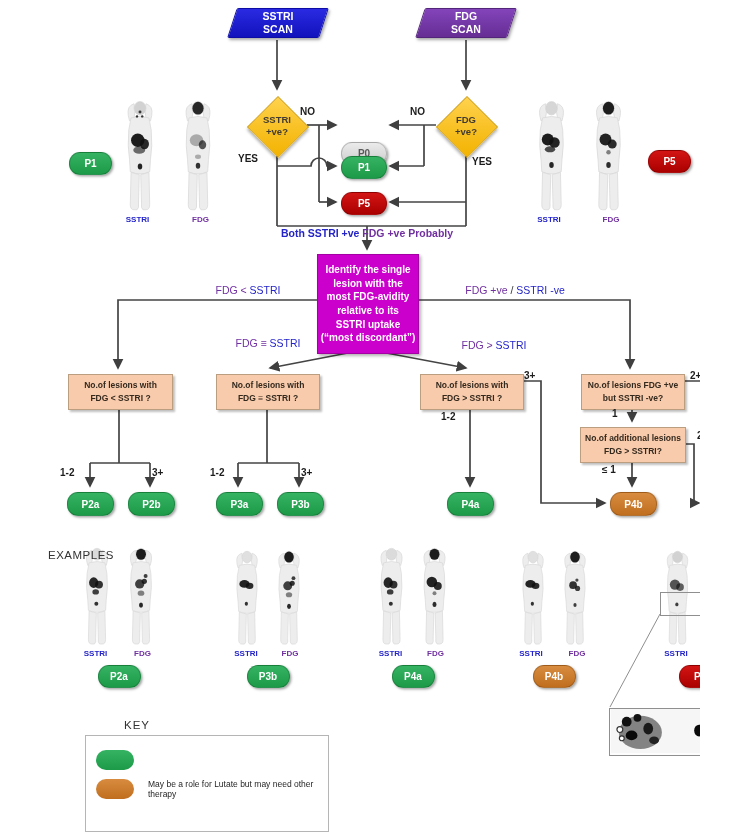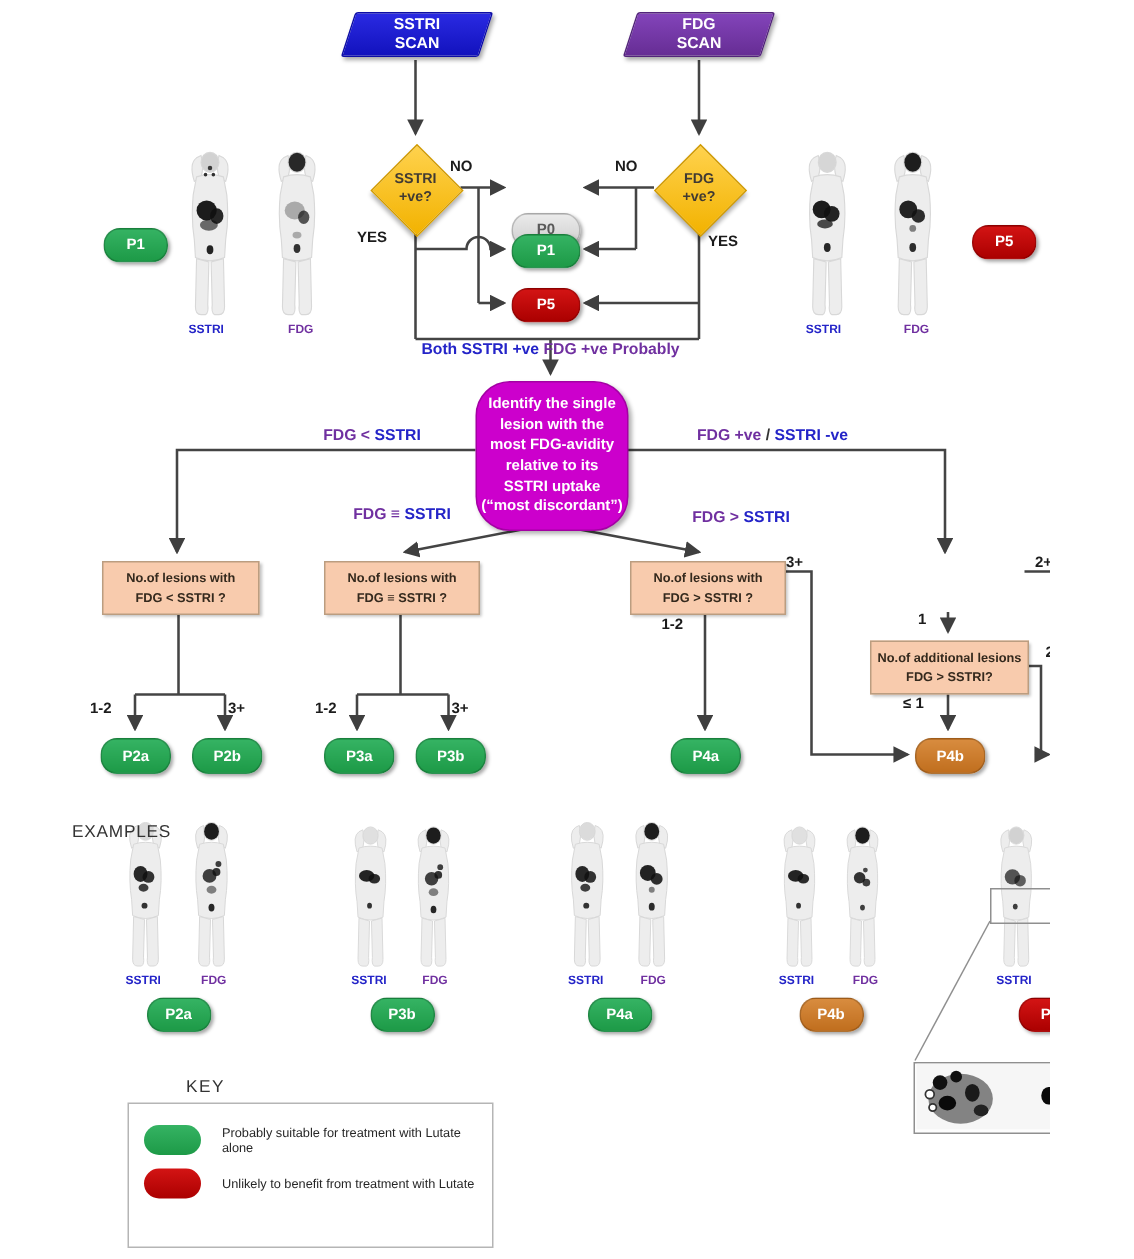--- a/index.html
+++ b/index.html
@@ -42,21 +42,21 @@
         display:flex;align-items:center;justify-content:center;text-align:center;
         font-size:8.5px;font-weight:bold;color:#34291d;line-height:1.55;}
 
   
   .magenta{background:#CC00CC;border:1px solid #a400a4;box-shadow:2px 2px 3px rgba(0,0,0,.3);
            display:flex;align-items:center;justify-content:center;text-align:center;
            color:#fff;font-weight:bold;font-size:10px;line-height:1.36;}
 
   
   .lbl{font-weight:bold;font-size:10px;color:#1c1c1c;}
-  .branch{font-weight:bold;font-size:10.5px;text-align:center;white-space:nowrap;}
+  .branch{font-weight:normal;font-size:10.5px;text-align:center;white-space:nowrap;}
   .branch .p{color:#7030A0;} .branch .b{color:#2424C8;} .branch .s{color:#333;}
   .bothline{font-weight:bold;font-size:10.5px;text-align:center;white-space:nowrap;}
   .bothline .b{color:#2424C8;} .bothline .p{color:#7030A0;}
 
   
   .scanrow{display:flex;justify-content:center;align-items:flex-end;}
   .scanfig{display:block;}
   .scanlabels{display:flex;margin-top:3px;}
   .scanlabels span{flex:1;text-align:center;font-size:8px;font-weight:bold;}
   .sstri-lbl{color:#2424C8;} .fdg-lbl{color:#7030A0;}
@@ -149,38 +149,40 @@
   <div class="abs lbl txt" style="left:410px;top:106px;width:24px;">NO</div>
   <div class="abs lbl txt" style="left:238px;top:153px;width:28px;">YES</div>
   <div class="abs lbl txt" style="left:472px;top:156px;width:28px;">YES</div>
 
   <div class="abs pill c-gray node" style="left:341px;top:114px;width:44px;height:21px;margin-top:28px;">P0</div>
   <div class="abs pill c-green node" style="left:341px;top:156px;width:44px;height:21px;">P1</div>
   <div class="abs pill c-red node" style="left:341px;top:192px;width:44px;height:21px;">P5</div>
 
   <div class="abs bothline txt" style="left:257px;top:227px;width:220px;"><span class="b">Both SSTRI +ve</span><span class="p"> FDG +ve Probably</span></div>
 
-  <div class="abs magenta node pre" style="left:317px;top:254px;width:100px;height:98px;border-radius:23px;">Identify the single
+  <div class="abs magenta node pre" style="left:317px;top:254px;width:100px;height:98px;">Identify the single
 lesion with the
 most FDG-avidity
 relative to its
 SSTRI uptake
 (“most discordant”)</div>
 
   <div class="abs branch txt" style="left:210px;top:284px;width:76px;"><span class="p">FDG &lt; </span><span class="b">SSTRI</span></div>
   <div class="abs branch txt" style="left:230px;top:337px;width:76px;"><span class="p">FDG ≡ </span><span class="b">SSTRI</span></div>
   <div class="abs branch txt" style="left:432px;top:339px;width:76px;margin-left:24px;"><span class="p">FDG &gt; </span><span class="b">SSTRI</span></div>
   <div class="abs branch txt" style="left:457px;top:284px;width:116px;"><span class="p">FDG +ve </span><span class="s">/</span><span class="b"> SSTRI -ve</span></div>
 
   <div class="abs qbox node pre" style="left:68px;top:374px;width:103px;height:34px;">No.of lesions with
 FDG &lt; SSTRI ?</div>
   <div class="abs qbox node pre" style="left:216px;top:374px;width:102px;height:34px;">No.of lesions with
 FDG ≡ SSTRI ?</div>
   <div class="abs qbox node pre" style="left:420px;top:374px;width:102px;height:34px;">No.of lesions with
 FDG &gt; SSTRI ?</div>
+  <div class="abs qbox node pre" style="left:581px;top:374px;width:102px;height:34px;">No.of lesions FDG +ve
+but SSTRI -ve?</div>
   <div class="abs qbox node pre" style="left:580px;top:427px;width:104px;height:34px;">No.of additional lesions
 FDG &gt; SSTRI?</div>
 
   <div class="abs lbl txt" style="left:60px;top:467px;width:24px;">1-2</div>
   <div class="abs lbl txt" style="left:152px;top:467px;width:20px;">3+</div>
   <div class="abs lbl txt" style="left:210px;top:467px;width:24px;">1-2</div>
   <div class="abs lbl txt" style="left:301px;top:467px;width:20px;">3+</div>
   <div class="abs lbl txt" style="left:441px;top:411px;width:24px;">1-2</div>
   <div class="abs lbl txt" style="left:524px;top:370px;width:20px;">3+</div>
   <div class="abs lbl txt" style="left:690px;top:370px;width:20px;">2+</div>
@@ -498,21 +500,20 @@
       <ellipse cx="101" cy="18" rx="3.5" ry="3.5" fill="#1c1c1c"></ellipse>
       <ellipse cx="110" cy="28" rx="4" ry="5" fill="#151515"></ellipse>
       <ellipse cx="96" cy="33" rx="3" ry="3" fill="#333"></ellipse>
     </svg>
   </div>
 
   <div class="abs sec-title txt" style="left:88px;top:719px;letter-spacing:1px;">KEY</div>
   <div class="abs keybox node" style="left:85px;top:735px;width:244px;height:97px;">
     <div class="keyrow">
       <div class="keypill c-green"></div>
-      <div class="keytext">Probably suitable for treatment with Lutate alone</div>
     </div>
     <div class="keyrow">
-      <div class="keypill c-red"></div>
-      <div class="keytext">Unlikely to benefit from treatment with Lutate</div>
+      <div class="keypill c-orange"></div>
+      <div class="keytext">May be a role for Lutate but may need other therapy</div>
     </div>
   </div>
 
 </div>
 
 </body></html>

